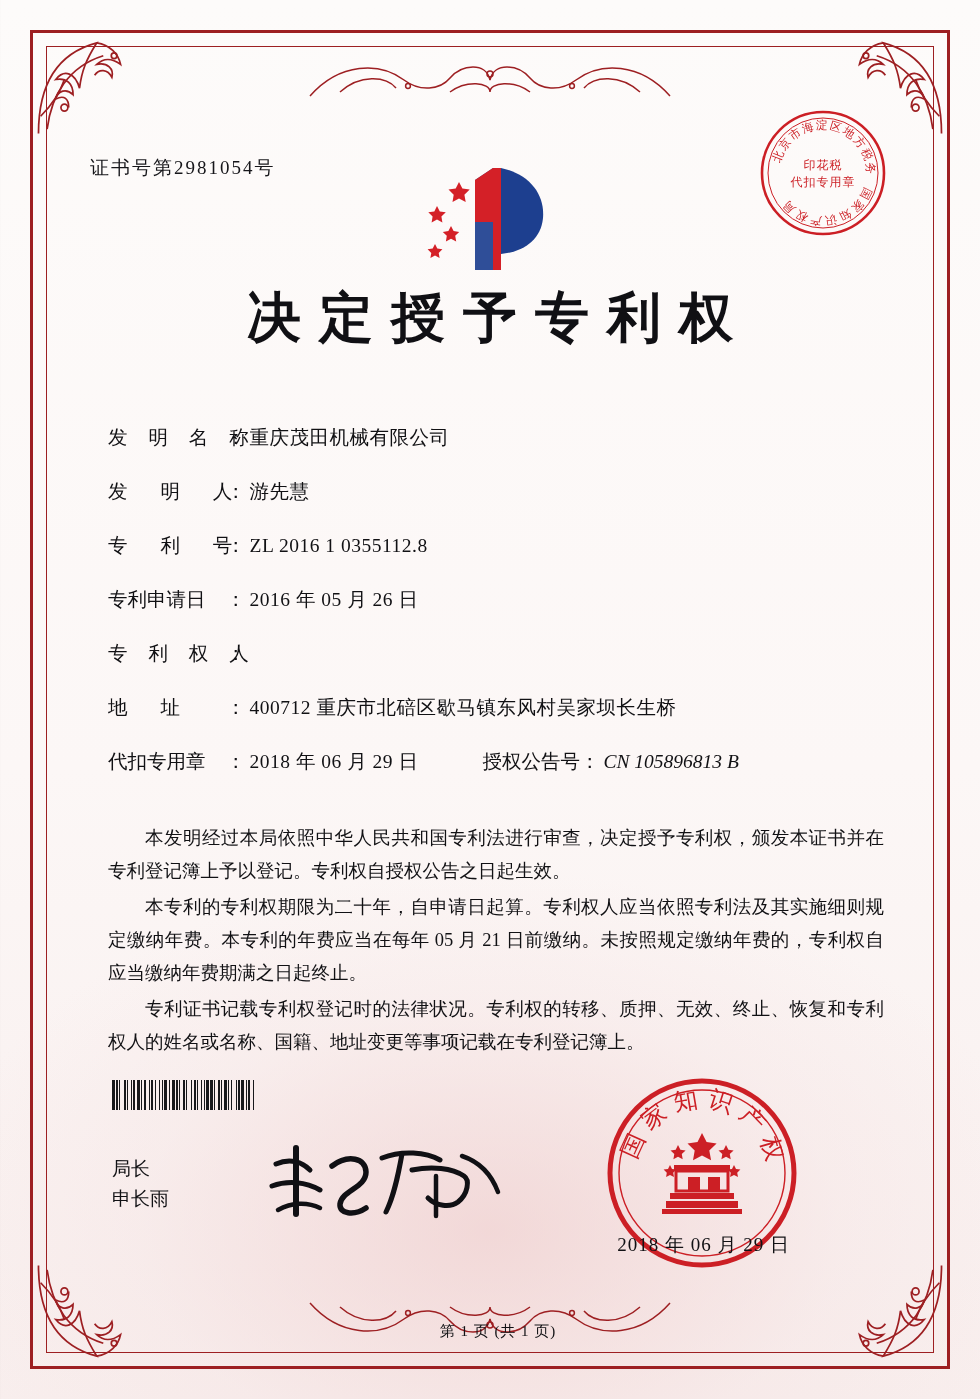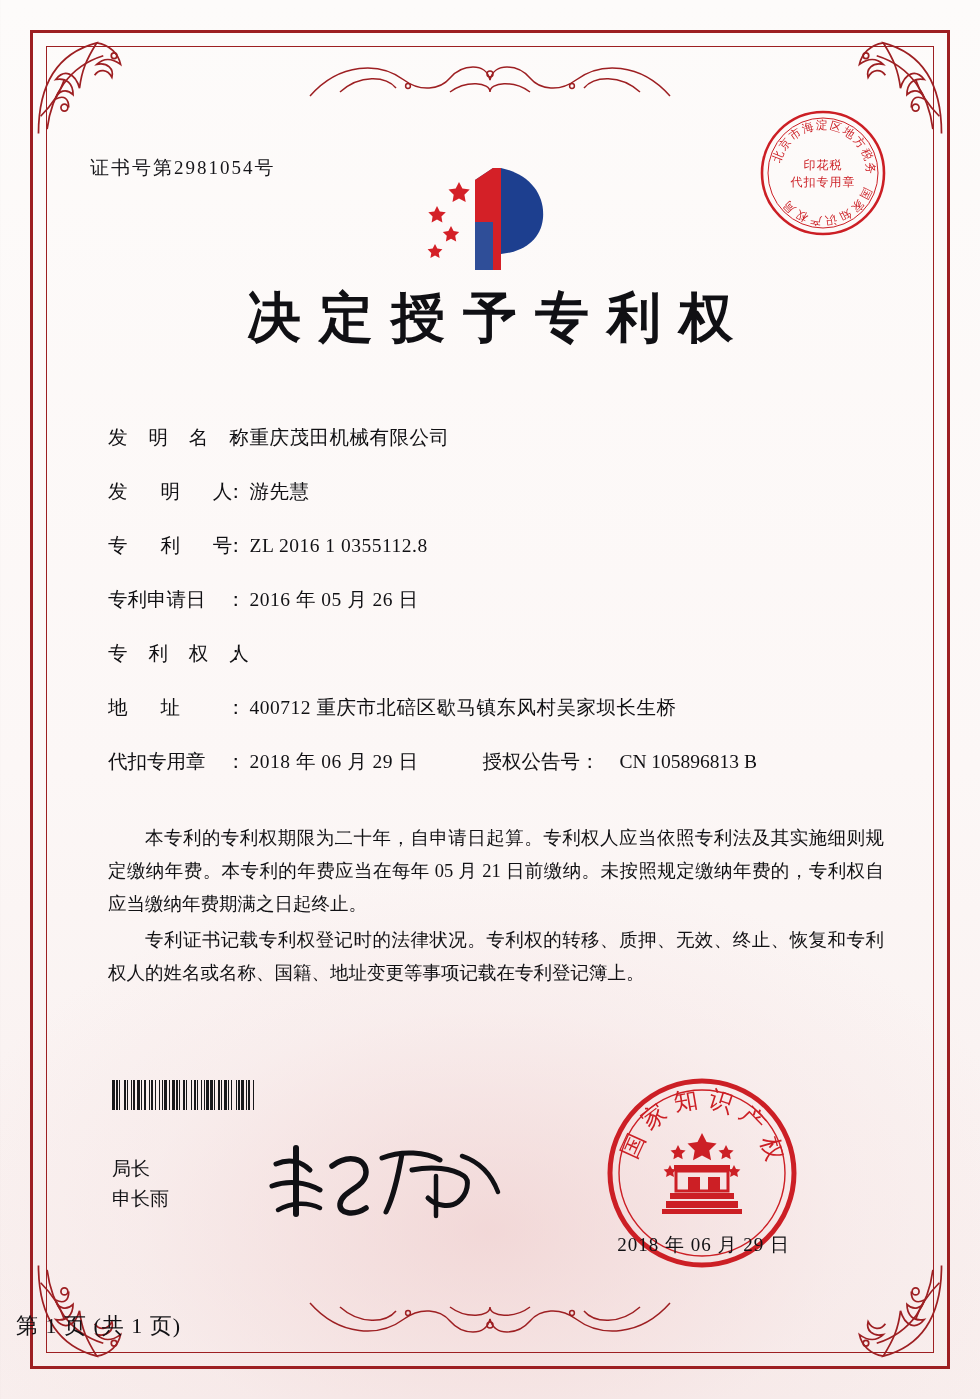--- a/index.html
+++ b/index.html
@@ -121,21 +121,21 @@
   .field-colon { margin-right: 4px; }
   .field-value {
     flex: 1;
     letter-spacing: 0.5px;
   }
   .field-row.dual .field-value { flex: 0 0 auto; }
   .field-sec-label {
     margin-left: 64px;
     white-space: nowrap;
   }
-  .field-sec-value { margin-left: 20px; white-space: nowrap; }
+  .field-sec-value { margin-left: 4px; white-space: nowrap; font-style: italic; }
 
   
   .body-text {
     position: absolute;
     left: 108px;
     right: 96px;
     top: 822px;
     font-size: 18.5px;
     line-height: 33px;
     color: #111114;
@@ -195,22 +195,22 @@
     top: 1232px;
     font-size: 19px;
     letter-spacing: 1px;
     color: #111114;
   }
 
   .footer {
     position: absolute;
     left: 16px; right: 0;
     bottom: 58px;
-    text-align: left;
-    font-size: 22px;
+    text-align: center;
+    font-size: 15px;
     color: #111114;
     letter-spacing: 1px;
   }
 
   
   .texture {
     position: absolute;
     inset: 0;
     pointer-events: none;
     background:
@@ -367,20 +367,21 @@
       <span class="field-label">代扣专用章</span>
       <span class="field-colon">：</span>
       <span class="field-value">2018 年 06 月 29 日</span>
       <span class="field-sec-label">授权公告号：</span>
       <span class="field-sec-value">CN 105896813 B</span>
     </div>
 
   </div>
 
   <div class="body-text">
+    <p>本发明经过本局依照中华人民共和国专利法进行审查，决定授予专利权，颁发本证书并在专利登记簿上予以登记。专利权自授权公告之日起生效。</p>
     <p>本专利的专利权期限为二十年，自申请日起算。专利权人应当依照专利法及其实施细则规定缴纳年费。本专利的年费应当在每年 05 月 21 日前缴纳。未按照规定缴纳年费的，专利权自应当缴纳年费期满之日起终止。</p>
     <p>专利证书记载专利权登记时的法律状况。专利权的转移、质押、无效、终止、恢复和专利权人的姓名或名称、国籍、地址变更等事项记载在专利登记簿上。</p>
   </div>
 
   <div class="barcode" id="barcode">
       <i style="width: 3.15px; background: rgb(24, 24, 27);"></i>
       <i style="width: 1.05px; background: transparent;"></i>
       <i style="width: 2.1px; background: rgb(24, 24, 27);"></i>
       <i style="width: 1.05px; background: transparent;"></i>
       <i style="width: 1.05px; background: rgb(24, 24, 27);"></i>

